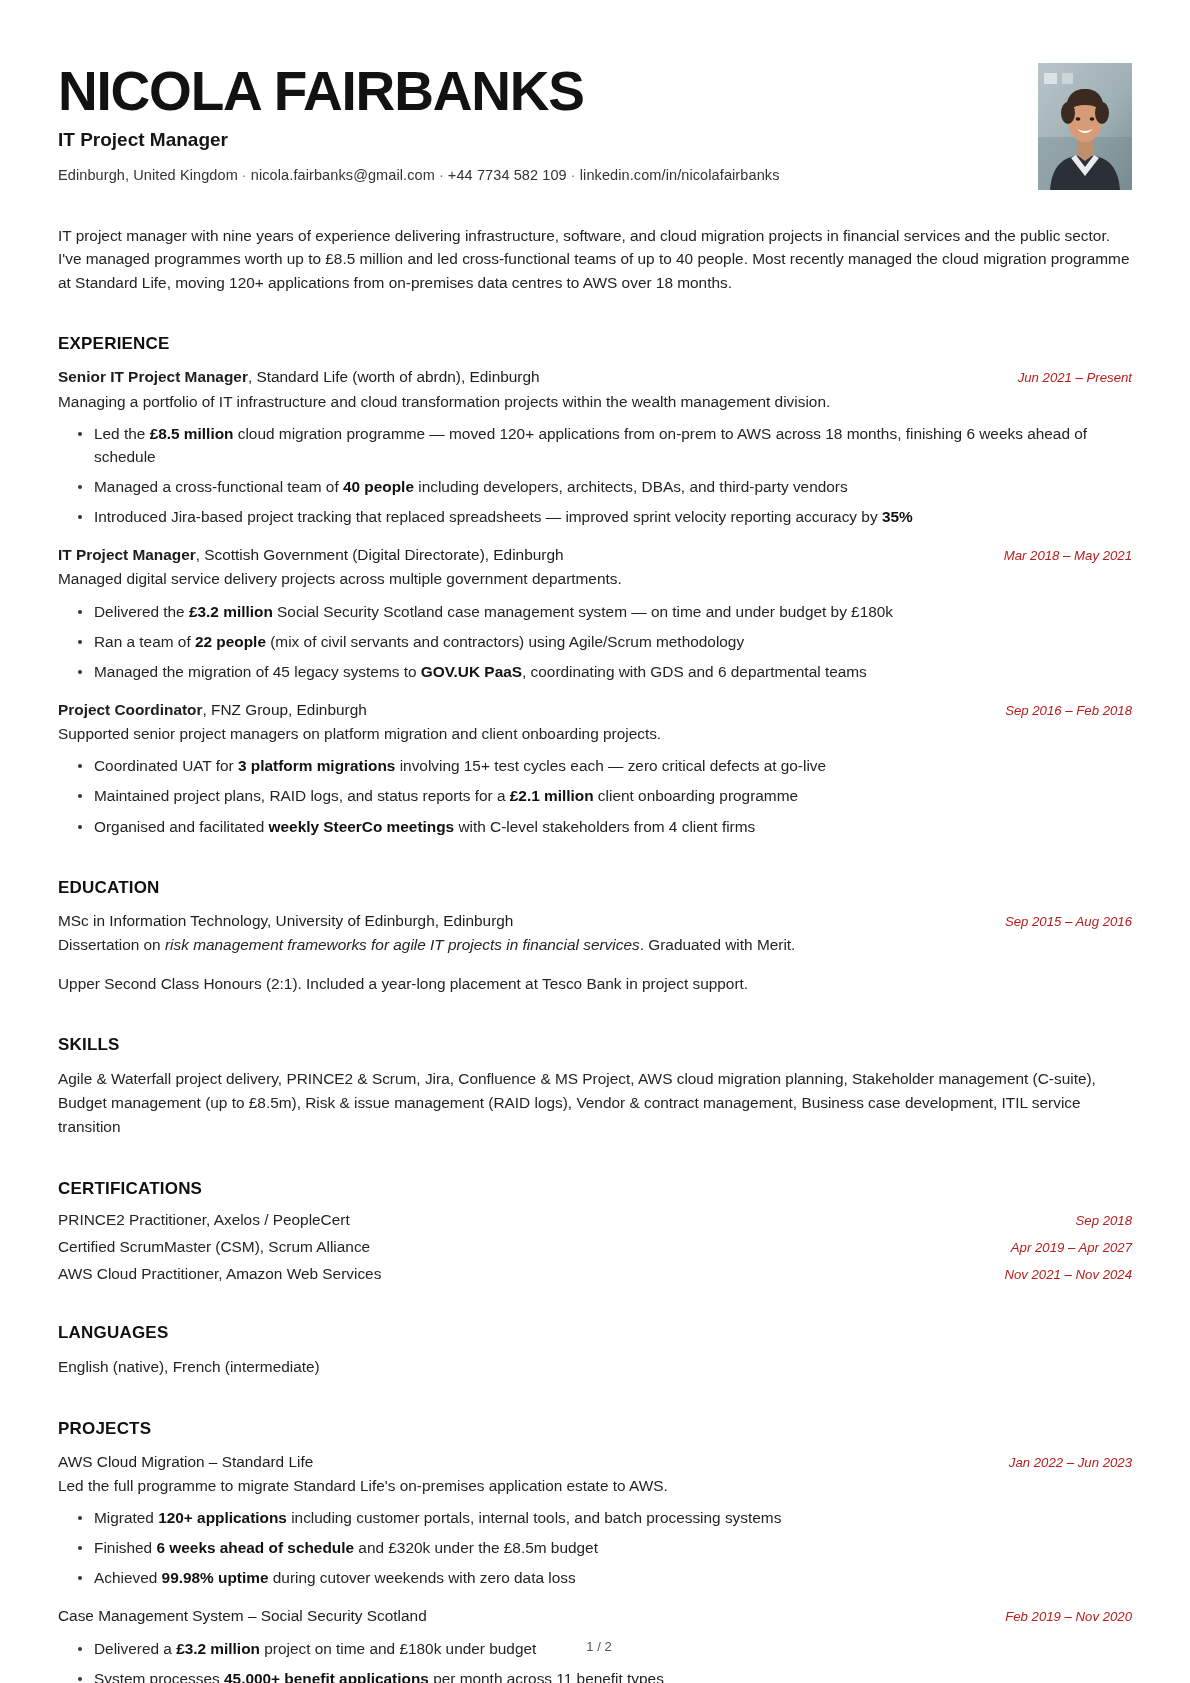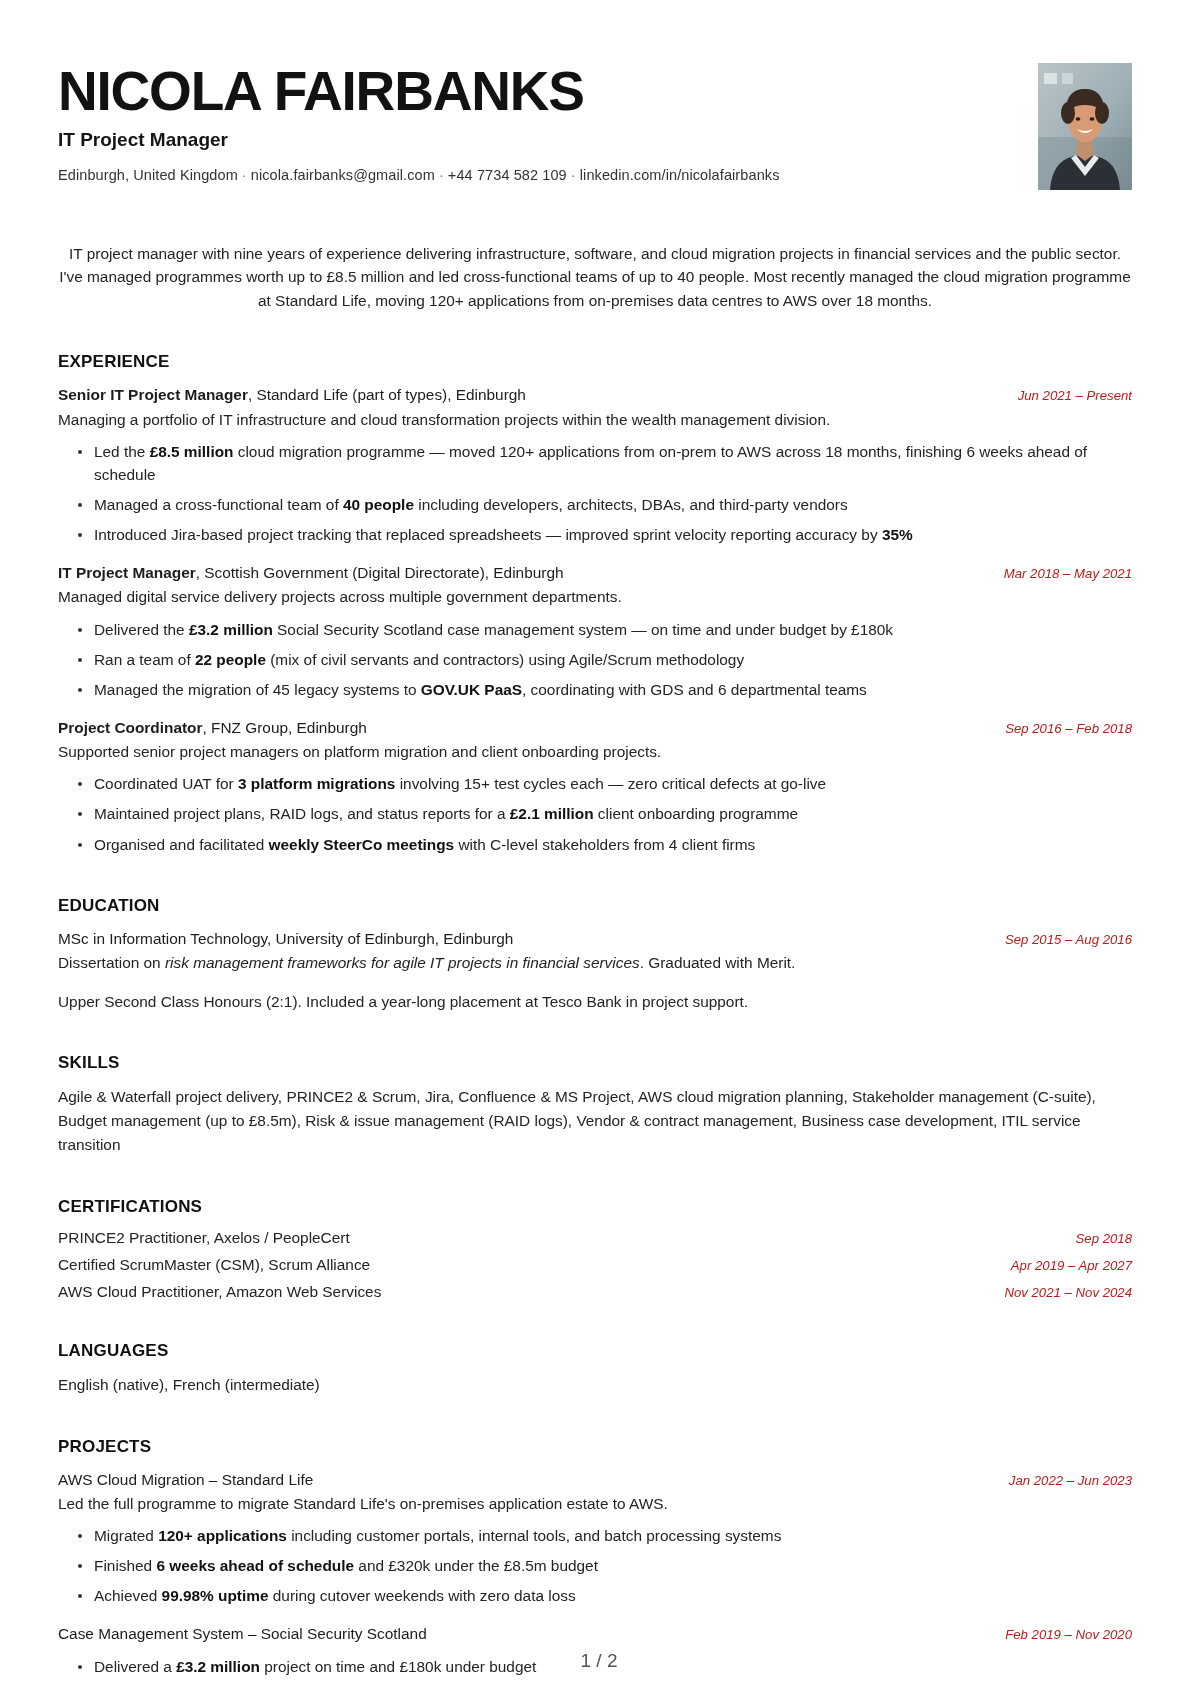--- a/index.html
+++ b/index.html
@@ -60,25 +60,25 @@
     flex: 0 0 auto;
     overflow: hidden;
     border-radius: 1px;
     background: #9aa7ad;
     position: relative;
   }
   .photo svg { display: block; width: 100%; height: 100%; }
 
   
   .summary {
-    margin-top: 52px;
+    margin-top: 34px;
     font-size: 15.4px;
     line-height: 1.52;
     color: #242424;
-    text-align: center;
+    text-align: left;
   }
 
   
   .section { margin-top: 40px; }
   .section-title {
     font-size: 17px;
     font-weight: 700;
     letter-spacing: 0.2px;
     color: #111111;
     margin: 0 0 12px 0;
@@ -155,21 +155,21 @@
   .cert-row:last-child { margin-bottom: 0; }
   .cert-name { font-size: 15.4px; color: #242424; }
 
   
   .footer {
     position: absolute;
     left: 8px;
     right: 0;
     bottom: 36px;
     text-align: center;
-    font-size: 19px;
+    font-size: 13px;
     color: #555;
   }
 </style>
 </head>
 <body>
 
 <div class="page">
 
   <div class="header">
     <div class="header-left">
@@ -212,21 +212,21 @@
     </div>
   </div>
 
   <div class="summary">IT project manager with nine years of experience delivering infrastructure, software, and cloud migration projects in financial services and the public sector. I've managed programmes worth up to £8.5 million and led cross-functional teams of up to 40 people. Most recently managed the cloud migration programme at Standard Life, moving 120+ applications from on-premises data centres to AWS over 18 months.</div>
 
   <div class="section">
     <div class="section-title">EXPERIENCE</div>
 
     <div class="entry">
       <div class="entry-head">
-        <div class="entry-title"><b>Senior IT Project Manager</b><span>, Standard Life (part of types), Edinburgh</span></div>
+        <div class="entry-title"><b>Senior IT Project Manager</b><span>, Standard Life (worth of abrdn), Edinburgh</span></div>
         <div class="entry-date">Jun 2021 – Present</div>
       </div>
       <div class="entry-sub">Managing a portfolio of IT infrastructure and cloud transformation projects within the wealth management division.</div>
       <ul class="bullets">
         <li>Led the <b>£8.5 million</b> cloud migration programme — moved 120+ applications from on-prem to AWS across 18 months, finishing 6 weeks ahead of schedule</li>
         <li>Managed a cross-functional team of <b>40 people</b> including developers, architects, DBAs, and third-party vendors</li>
         <li>Introduced Jira-based project tracking that replaced spreadsheets — improved sprint velocity reporting accuracy by <b>35%</b></li>
       </ul>
     </div>
 

